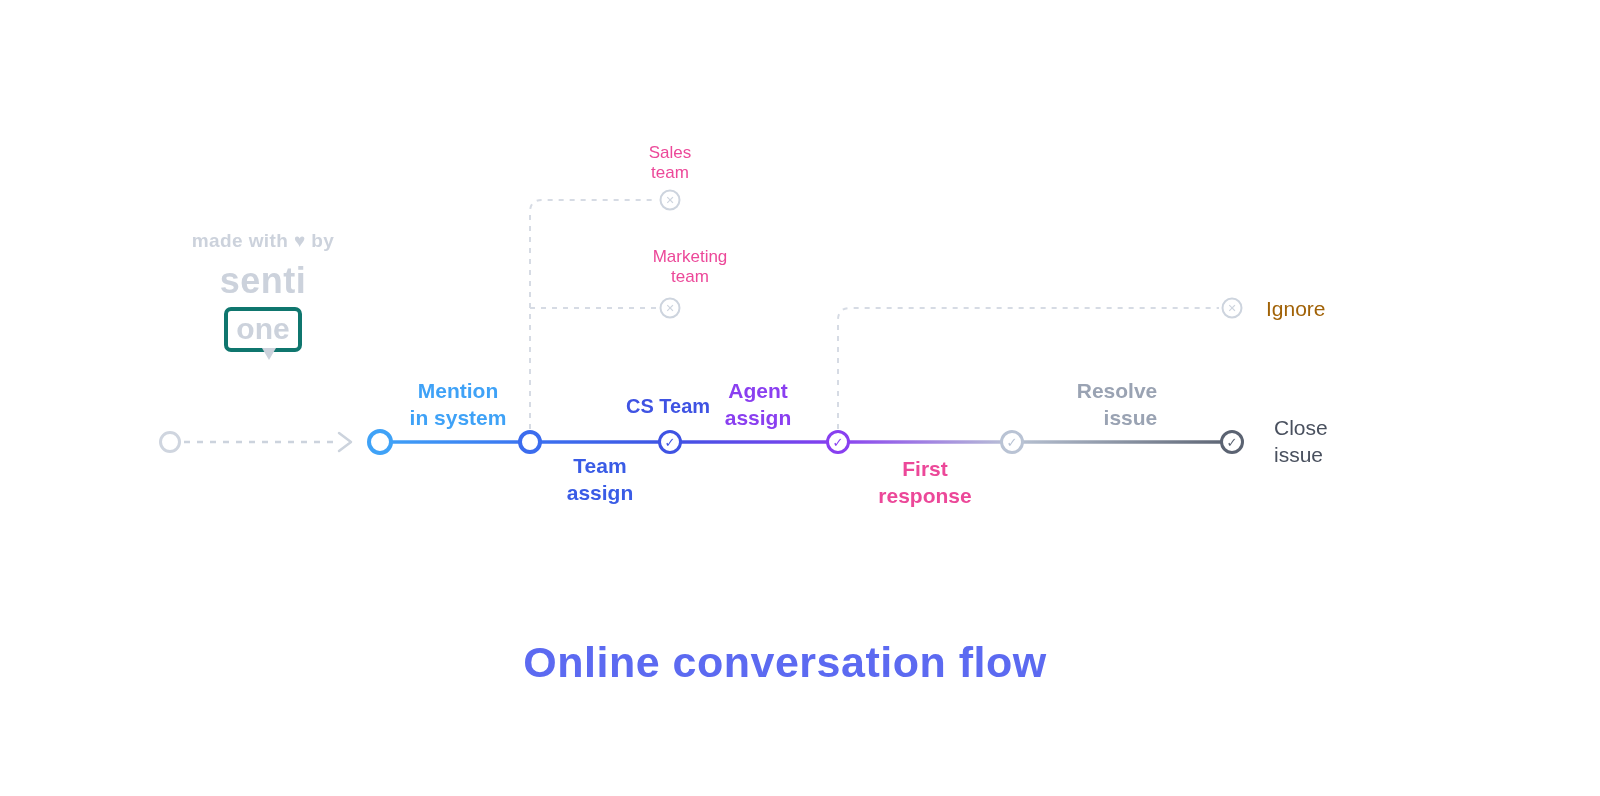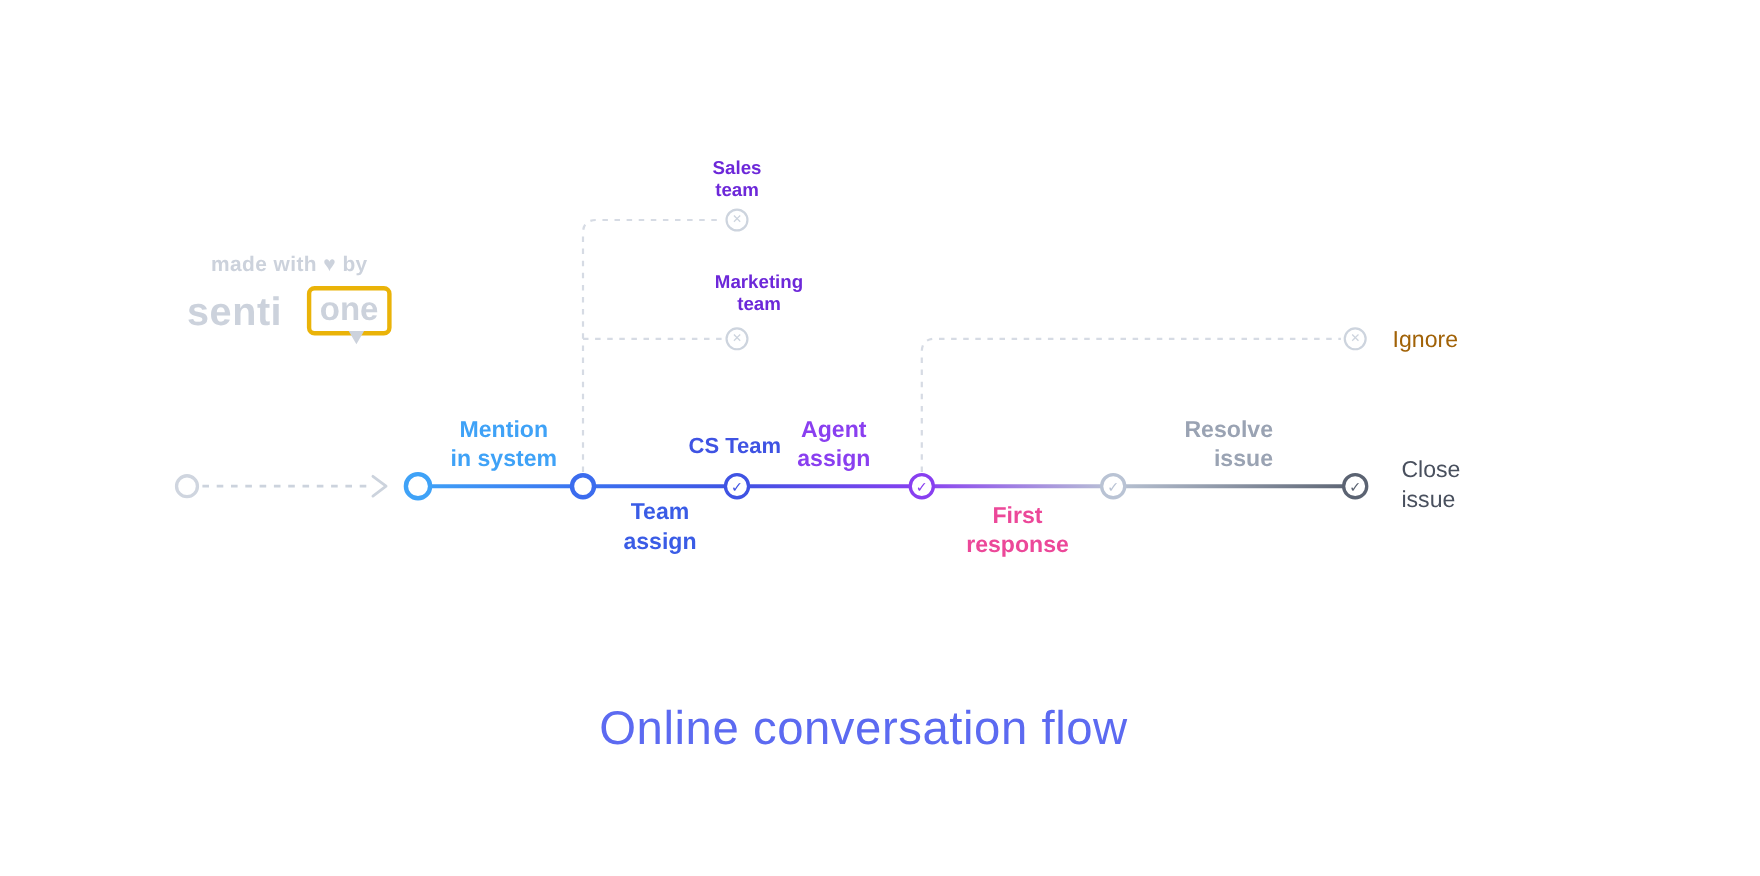--- a/index.html
+++ b/index.html
@@ -55,37 +55,37 @@
   }
   .lbl-left { transform: none; text-align: left; }
   .c-mention { color: #3fa2f7; }
   .c-team    { color: #3a5ce6; }
   .c-cs      { color: #3f53e3; font-size: 20px; line-height: 18px; }
   .c-agent   { color: #8a3ff0; }
   .c-muted   { color: #ec4899; text-align: center; }
   .c-gray    { color: #9aa3b3; }
   .c-dark    { color: #49505e; font-weight: 400; }
   .c-ignore  { color: #a16207; font-weight: 400; }
-  .c-branch  { color: #6d28d9; font-size: 17px; line-height: 20px; font-weight: 700; }
+  .c-branch  { color: #ec4899; font-size: 17px; line-height: 20px; font-weight: 400; }
 
   .watermark {
     position: absolute;
     left: 170px; top: 230px;
     width: 186px;
     text-align: center;
     color: #ccd2dc;
     z-index: 2;
   }
   .made-with { font-size: 19px; font-weight: 700; letter-spacing: 0.4px; }
-  .brand { margin-top: 8px; display: flex; align-items: center; justify-content: space-between; gap: 5px; }
+  .brand { margin-top: 8px; display: flex; align-items: center; justify-content: space-between; gap: 5px; flex-direction: column; }
   .brand-senti { font-size: 36px; font-weight: 700; letter-spacing: 0.5px; }
   .brand-one-box {
     position: relative;
     display: inline-block;
-    border: 4px solid #eab308;
+    border: 4px solid #0f766e;
     border-radius: 7px;
     padding: 1px 8px 3px 8px;
     font-size: 30px;
     font-weight: 700;
     line-height: 1.1;
   }
   .bubble-tail {
     position: absolute;
     left: 34px; bottom: -12px;
     width: 0; height: 0;
@@ -93,21 +93,21 @@
     border-right: 7px solid transparent;
     border-top: 12px solid #ccd2dc;
   }
 
   .title {
     position: absolute;
     left: 0; top: 638px;
     width: 1570px;
     text-align: center;
     font-size: 43px;
-    font-weight: 400;
+    font-weight: 700;
     letter-spacing: 0.5px;
     color: #5c6af1;
     z-index: 2;
   }
 </style>
 </head>
 <body>
 
 <div class="canvas">
 

